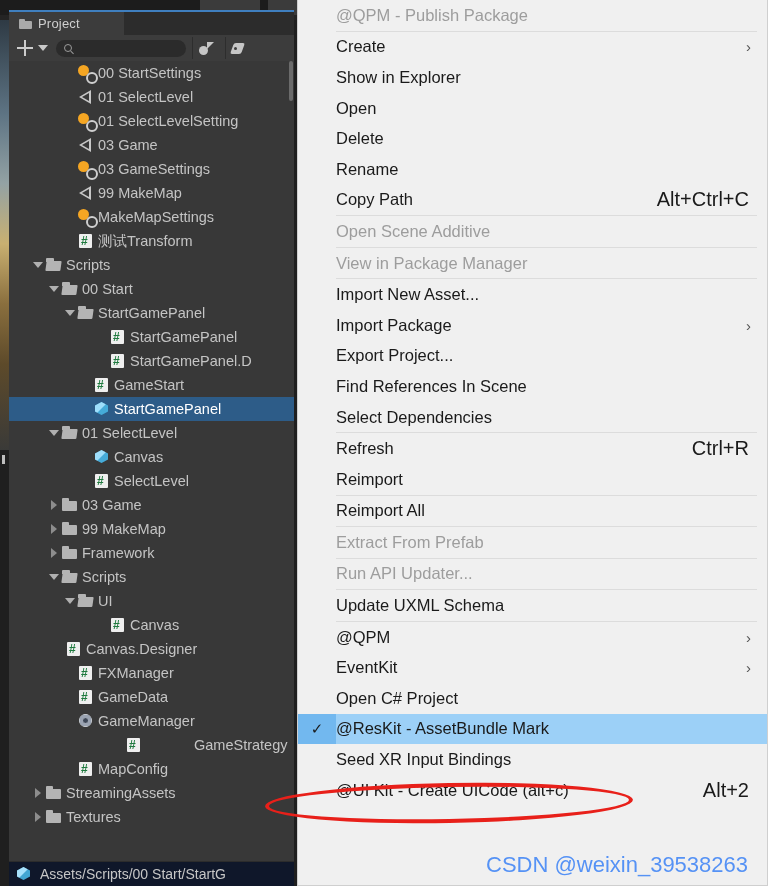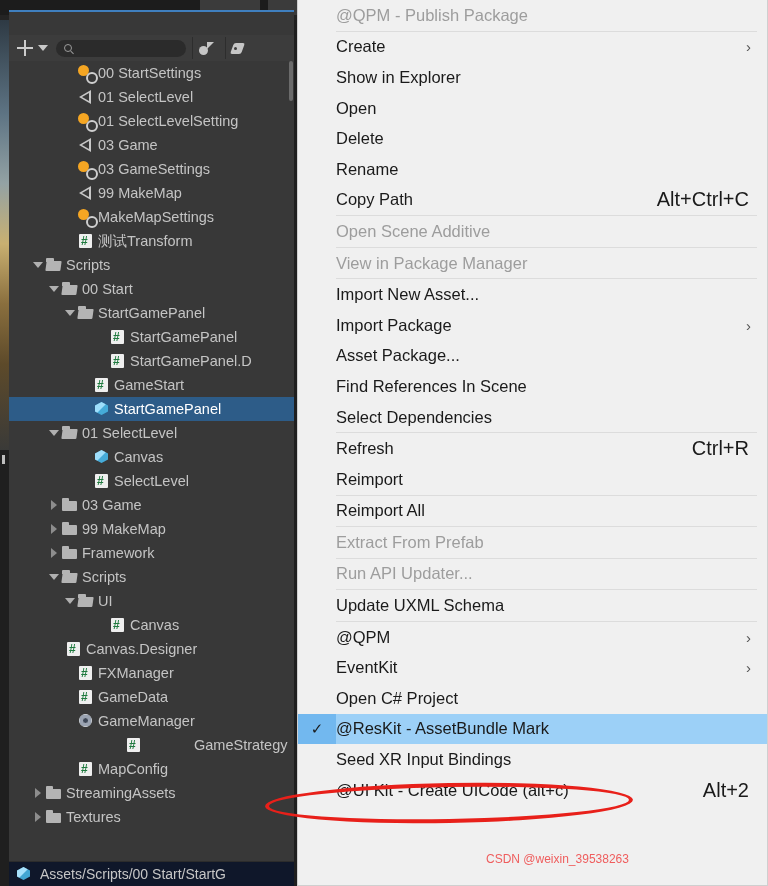--- a/index.html
+++ b/index.html
@@ -121,21 +121,21 @@
   .mi.disabled .mlabel { color:#9d9d9d; }
   .mi.highlight { background:#9cd0f7; }
   .mi.highlight .check { background:#72b8ef; height:100%; display:flex; align-items:center; justify-content:center;}
   .msep { height:1px; background:#dcdcdc; margin:0 10px 0 38px; }
 
   
   .annot { position:absolute; left:265px; top:783px; width:368px; height:40px;
            border:4px solid #e8201a; border-radius:50%/50%; pointer-events:none;
            transform:rotate(-1deg); }
   
-  .watermark { position:absolute; left:486px; top:852px; font-size:12px; color:#ef4444;
+  .watermark { position:absolute; left:486px; top:852px; font-size:22px; color:#3b82f6;
      font-family:"Liberation Sans", sans-serif; white-space:nowrap; opacity:.85; }
 </style>
 </head>
 <body>
 
 <div id="root">
 
   <div class="editor-bg"></div>
 
   <div class="toolbar-strip">
@@ -144,20 +144,26 @@
     <div class="tb-btn tb-b3"></div>
   </div>
   <div class="tb-dark"></div>
 
   <div class="scene-sliver"></div>
   <div class="sliver-dark"></div>
   <div class="sliver-tick" style="top:455px"></div>
 
   <div class="project-panel">
 
+    <div class="panel-tabstrip">
+      <div class="panel-tab">
+        <span class="folder-ico"></span>
+        <span class="tab-label">Project</span>
+      </div>
+    </div>
 
     <div class="panel-toolbar">
       <div class="plus-btn"></div>
       <div class="caret-down"></div>
       <div class="search-box">
         <span class="mag"></span>
         <input type="text" value="" placeholder="" style="">
       </div>
       <div class="tb-sep"></div>
       <div class="tbi">
@@ -386,21 +392,21 @@
         <span class="check"></span>
         <span class="mlabel">Import New Asset...</span>
       </div>
       <div class="mi">
         <span class="check"></span>
         <span class="mlabel">Import Package</span>
         <span class="submark">›</span>
       </div>
       <div class="mi">
         <span class="check"></span>
-        <span class="mlabel">Asset Package...</span>
+        <span class="mlabel">Export Project...</span>
       </div>
       <div class="mi">
         <span class="check"></span>
         <span class="mlabel">Find References In Scene</span>
       </div>
       <div class="mi">
         <span class="check"></span>
         <span class="mlabel">Select Dependencies</span>
       </div>
       <div class="msep"></div>

